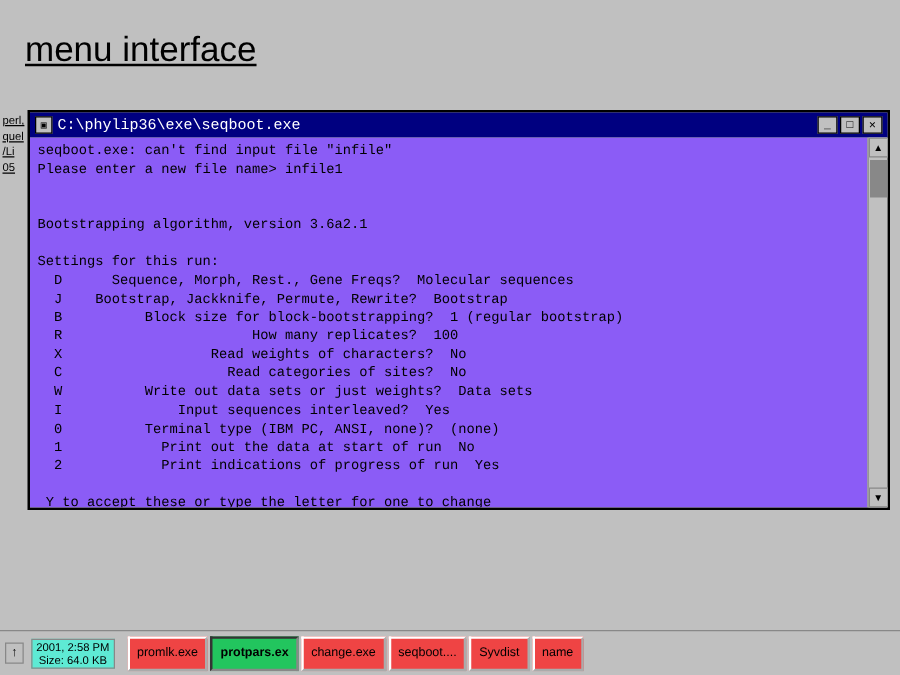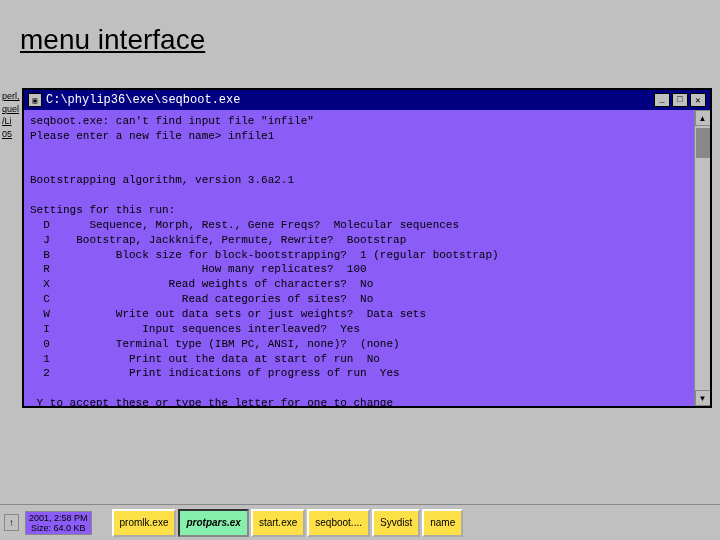--- a/index.html
+++ b/index.html
@@ -150,35 +150,34 @@
       background: #c0c0c0;
       border-top: 1px solid #888;
       display: flex;
       align-items: center;
       padding: 2px 4px;
       gap: 2px;
     }
 
     .taskbar-btn {
       height: 28px;
-      background: #fde047;
+      background: #ef4444;
       border: 2px outset #fff;
       padding: 2px 6px;
       font-size: 10px;
       font-family: Arial, sans-serif;
       cursor: pointer;
       white-space: nowrap;
     }
 
     .taskbar-btn.active {
-      background: #86efac;
+      background: #22c55e;
       color: #000;
       border: 2px inset #888;
       font-weight: bold;
-      font-style: italic;
     }
 
     .taskbar-left {
       display: flex;
       align-items: center;
       gap: 2px;
       margin-right: 4px;
     }
 
     .start-area {
@@ -233,25 +232,25 @@
       <div class="scrollbar-thumb"></div>
       <div class="scrollbar-arrow" style="margin-top:auto;">▼</div>
     </div>
   </div>
 </div>
 
 <div class="taskbar">
   <div class="taskbar-left">
     <div class="start-area">↑</div>
   </div>
-  <div style="font-size:9px; border:1px solid #888; padding:1px 3px; background:#8b5cf6; display:flex; flex-direction:column; align-items:center; margin-right:18px;">
+  <div style="font-size:9px; border:1px solid #888; padding:1px 3px; background:#5eead4; display:flex; flex-direction:column; align-items:center; margin-right:8px;">
     <span>2001, 2:58 PM</span>
     <span>Size: 64.0 KB</span>
   </div>
   <div id="taskbar-buttons" style="display:flex; gap:2px; flex-wrap:nowrap; overflow:hidden;">
   <button class="taskbar-btn">promlk.exe</button>
       <button class="taskbar-btn active">protpars.ex</button>
-      <button class="taskbar-btn">start.exe</button>
+      <button class="taskbar-btn">change.exe</button>
       <button class="taskbar-btn">seqboot....</button>
       <button class="taskbar-btn">Syvdist</button>
       <button class="taskbar-btn">name</button>
     </div>
 </div>
 
 </body></html>

